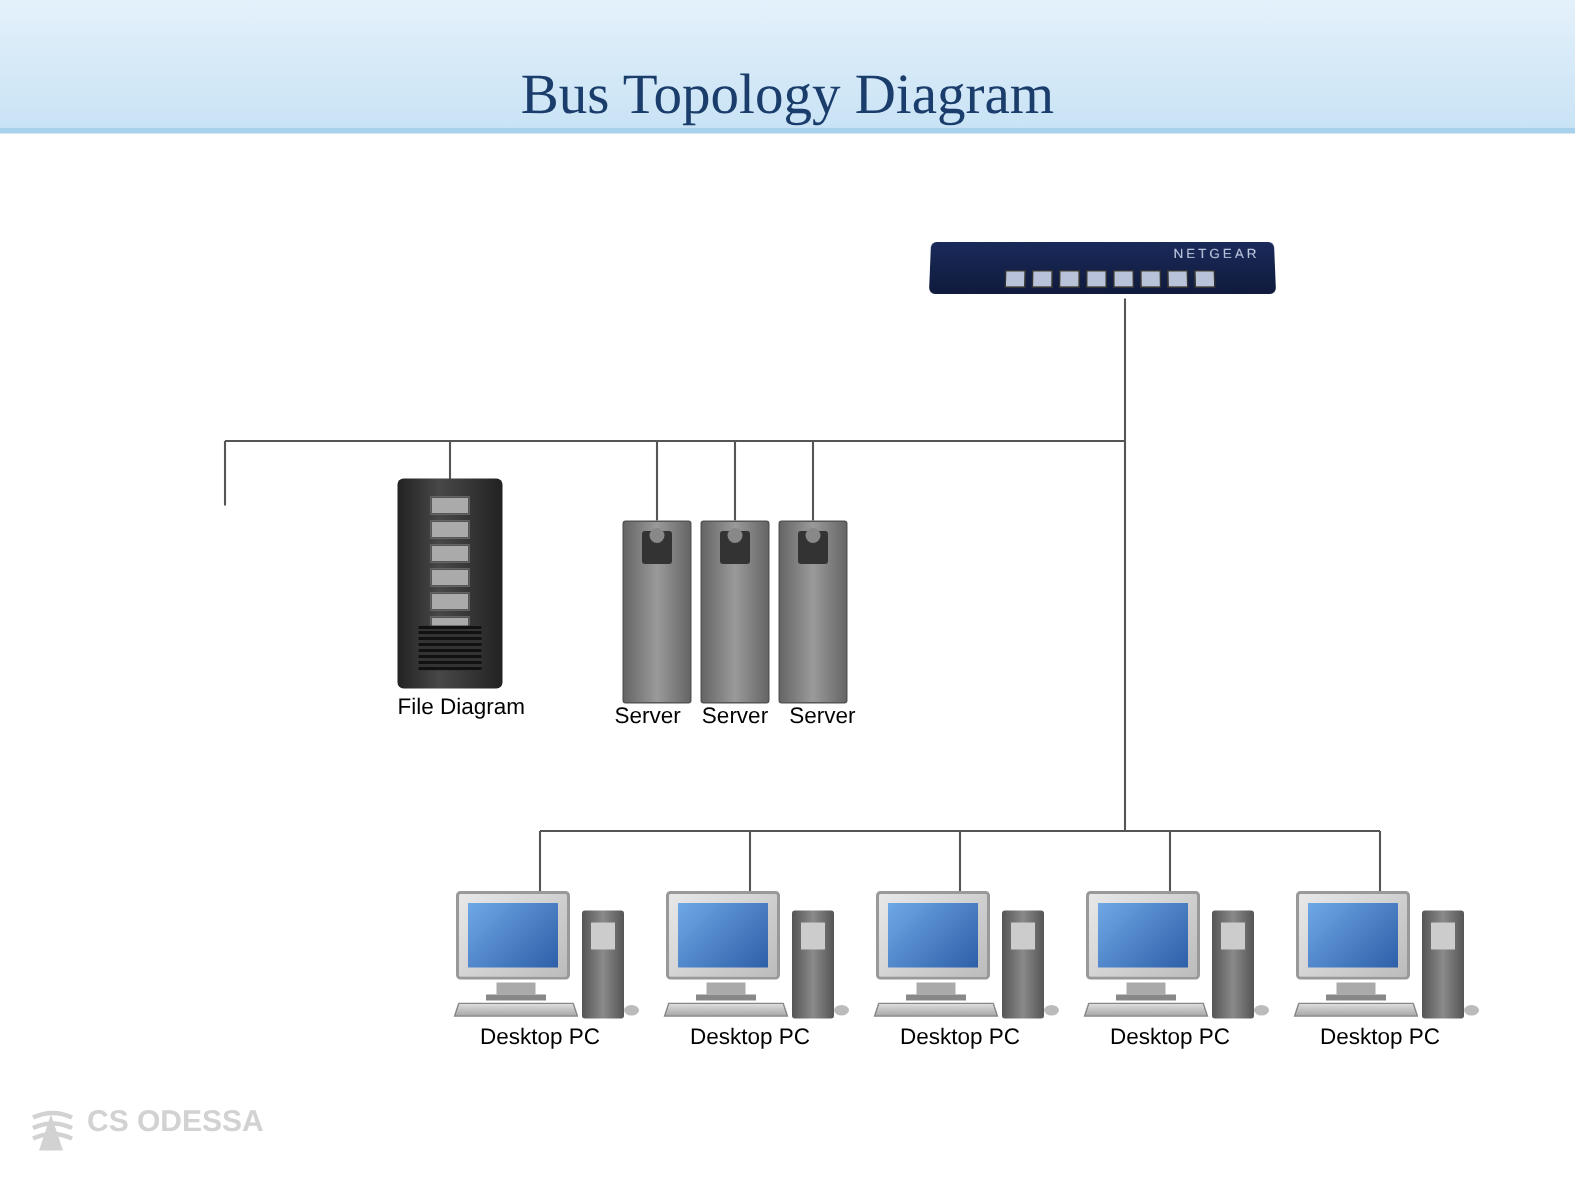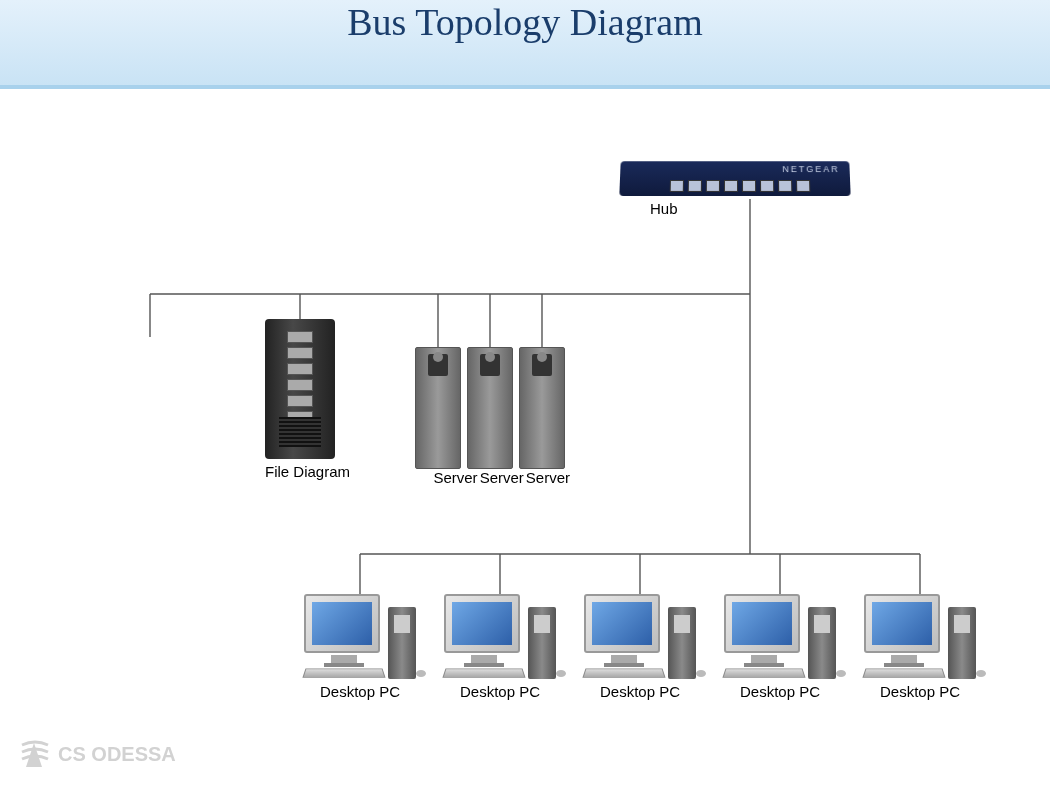--- a/index.html
+++ b/index.html
@@ -1,21 +1,21 @@
 <!DOCTYPE html>
 <html><head>
 <meta charset="utf-8">
 <style>
   html,body{margin:0;padding:0;width:1050px;height:790px;background:#fff;font-family:Arial,Helvetica,sans-serif;overflow:hidden}
-  .header{width:100%;height:85px;background:linear-gradient(#e4f1fb,#c9e3f5);border-bottom:4px solid #a8d1ec;display:flex;align-items:flex-start;justify-content:center}
+  .header{width:100%;height:85px;background:linear-gradient(#e4f1fb,#c9e3f5);border-bottom:4px solid #a8d1ec;display:flex;align-items:flex-end;justify-content:center}
   .title{font-size:38px;color:#1a3d6b;font-weight:500;font-family:Georgia,serif}
   .canvas{position:relative;width:1050px;height:700px}
   .node{position:absolute;text-align:center}
   .label{font-size:15px;color:#000;margin-top:4px;white-space:nowrap}
-  .watermark{position:absolute;left:18px;bottom:18px;color:#d2d2d2;font-weight:bold;font-size:20px;display:flex;align-items:center;gap:6px}
+  .watermark{position:absolute;left:18px;bottom:18px;color:#d2d2d2;font-weight:bold;font-size:20px;display:flex;gap:6px}
   svg.wire{position:absolute;left:0;top:0;width:1050px;height:700px;pointer-events:none}
   .wire line{stroke:#555;stroke-width:1.4}
   
   .hub-body{width:230px;height:35px;background:linear-gradient(#1a2a5a,#0f1a3c);border-radius:4px;position:relative;transform:perspective(400px) rotateX(8deg)}
   .hub-body .brand{position:absolute;right:10px;top:3px;font-size:9px;color:#cbd4e8;letter-spacing:2px}
   .hub-ports{position:absolute;left:50px;bottom:4px;display:flex;gap:4px}
   .hub-ports span{width:12px;height:10px;background:#b8c2d8;border:1px solid #333}
   
   .ws-monitor{width:80px;height:60px;background:linear-gradient(135deg,#e8e8e8,#bcbcbc);border:2px solid #999;border-radius:4px;position:relative;margin:0 auto}
   .ws-monitor::after{content:"";position:absolute;inset:8px;background:linear-gradient(135deg,#6fa8e6,#2d5fa8)}
@@ -35,21 +35,21 @@
   
   .pc{display:flex;align-items:flex-end;gap:4px;justify-content:center}
   .pc-monitor{width:72px;height:55px;background:linear-gradient(135deg,#e8e8e8,#bcbcbc);border:2px solid #999;border-radius:3px;position:relative}
   .pc-monitor::after{content:"";position:absolute;inset:6px;background:linear-gradient(135deg,#6fa8e6,#2d5fa8)}
   .pc-stand{width:26px;height:8px;background:#aaa;margin:2px auto 0}
   .pc-stand2{width:40px;height:4px;background:#888;margin:0 auto}
   .pc-tower{width:28px;height:72px;background:linear-gradient(90deg,#555,#8a8a8a 50%,#555);border-radius:2px;position:relative}
   .pc-tower::before{content:"";position:absolute;top:8px;left:6px;width:16px;height:18px;background:#ccc}
   .pc-kb{width:78px;height:10px;background:linear-gradient(#ddd,#aaa);border:1px solid #888;transform:perspective(100px) rotateX(40deg);margin:0 auto}
   .pc-mouse{width:10px;height:7px;background:#bbb;border-radius:50%;position:absolute;right:-6px;bottom:2px}
-  .srv-labels{display:flex;gap:2px;justify-content:flex-end;font-size:15px}
+  .srv-labels{display:flex;gap:14px;justify-content:center;font-size:15px}
 </style>
 </head>
 <body>
 
 <div class="header">
   <div class="title">Bus Topology Diagram</div>
 </div>
 
 <div class="canvas">
 
@@ -83,21 +83,20 @@
           <span></span>
           <span></span>
           <span></span>
           <span></span>
           <span></span>
           <span></span>
           <span></span>
           <span></span>
         </div>
     </div>
-    <div class="label" style="text-align:left;margin-left:30px">Hub</div>
   </div>
 
 
   <div class="node" style="left:265px;top:230px;width:80px">
     <div class="tower">
       <div class="bays">
           <span></span>
           <span></span>
           <span></span>
           <span></span>

